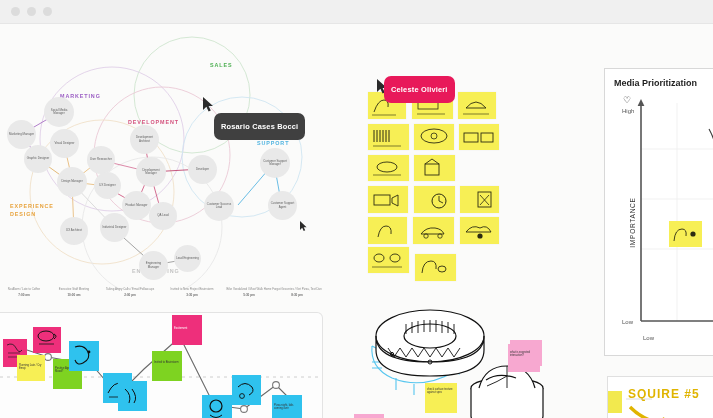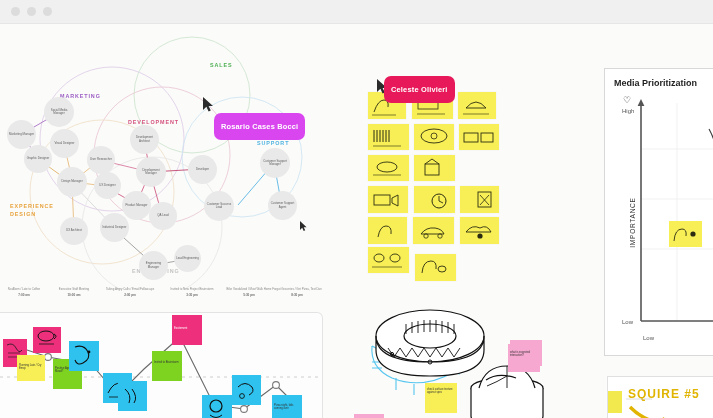--- a/index.html
+++ b/index.html
@@ -181,21 +181,21 @@
       <div class="node" style="left:172px;top:218px;width:27px;height:27px;">
           <span>Lead Engineering</span>
         </div>
     </div>
 
     <div class="cursor" style="left:202px;top:72px;">
       <svg width="13" height="17" viewBox="0 0 13 17">
           <path d="M1,1 L1,14 L4.4,10.8 L6.6,15.6 L8.8,14.6 L6.6,10 L11,10 Z" fill="#2b2b2b"></path>
         </svg>
     </div>
-    <div class="cursor-tag" style="left:214px;top:89px;background:#d946ef;">Rosario Cases Bocci</div>
+    <div class="cursor-tag" style="left:214px;top:89px;background:#404040;">Rosario Cases Bocci</div>
 
     <div class="cursor" style="left:299px;top:196px;">
       <svg width="9" height="12" viewBox="0 0 9 12">
           <path d="M1,1 L1,10 L3.2,7.8 L4.7,11 L6.2,10.3 L4.7,7.2 L7.6,7.2 Z" fill="#2b2b2b"></path>
         </svg>
     </div>
 
     <div class="journey">
       <div class="jhead">
         <div class="jcol" style="left:-4px;width:56px;">

